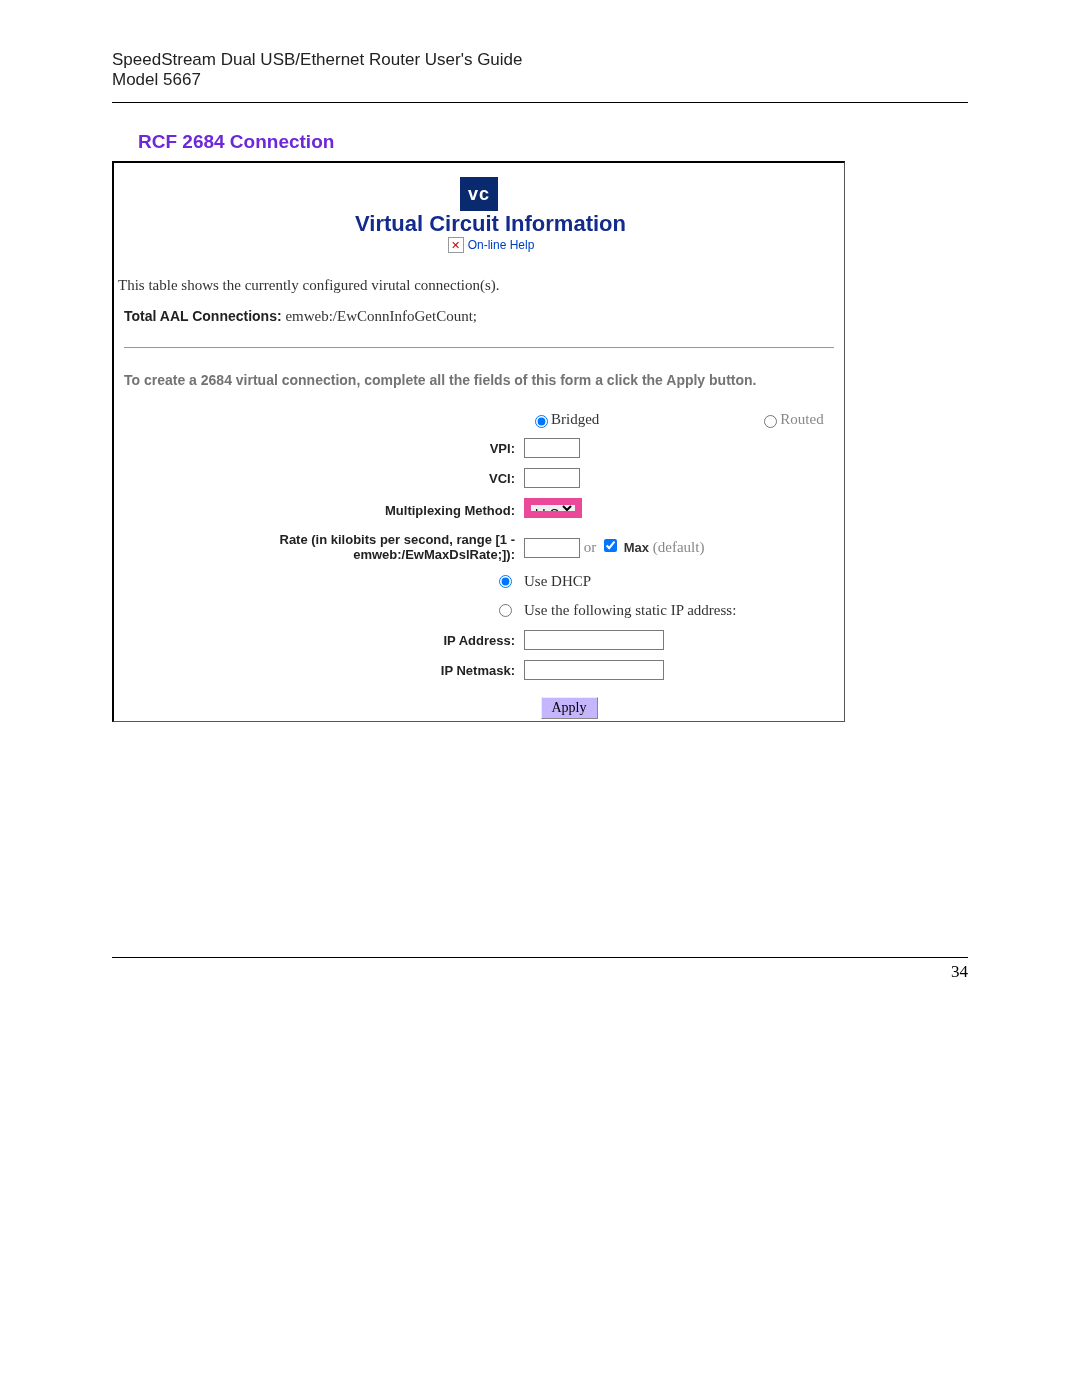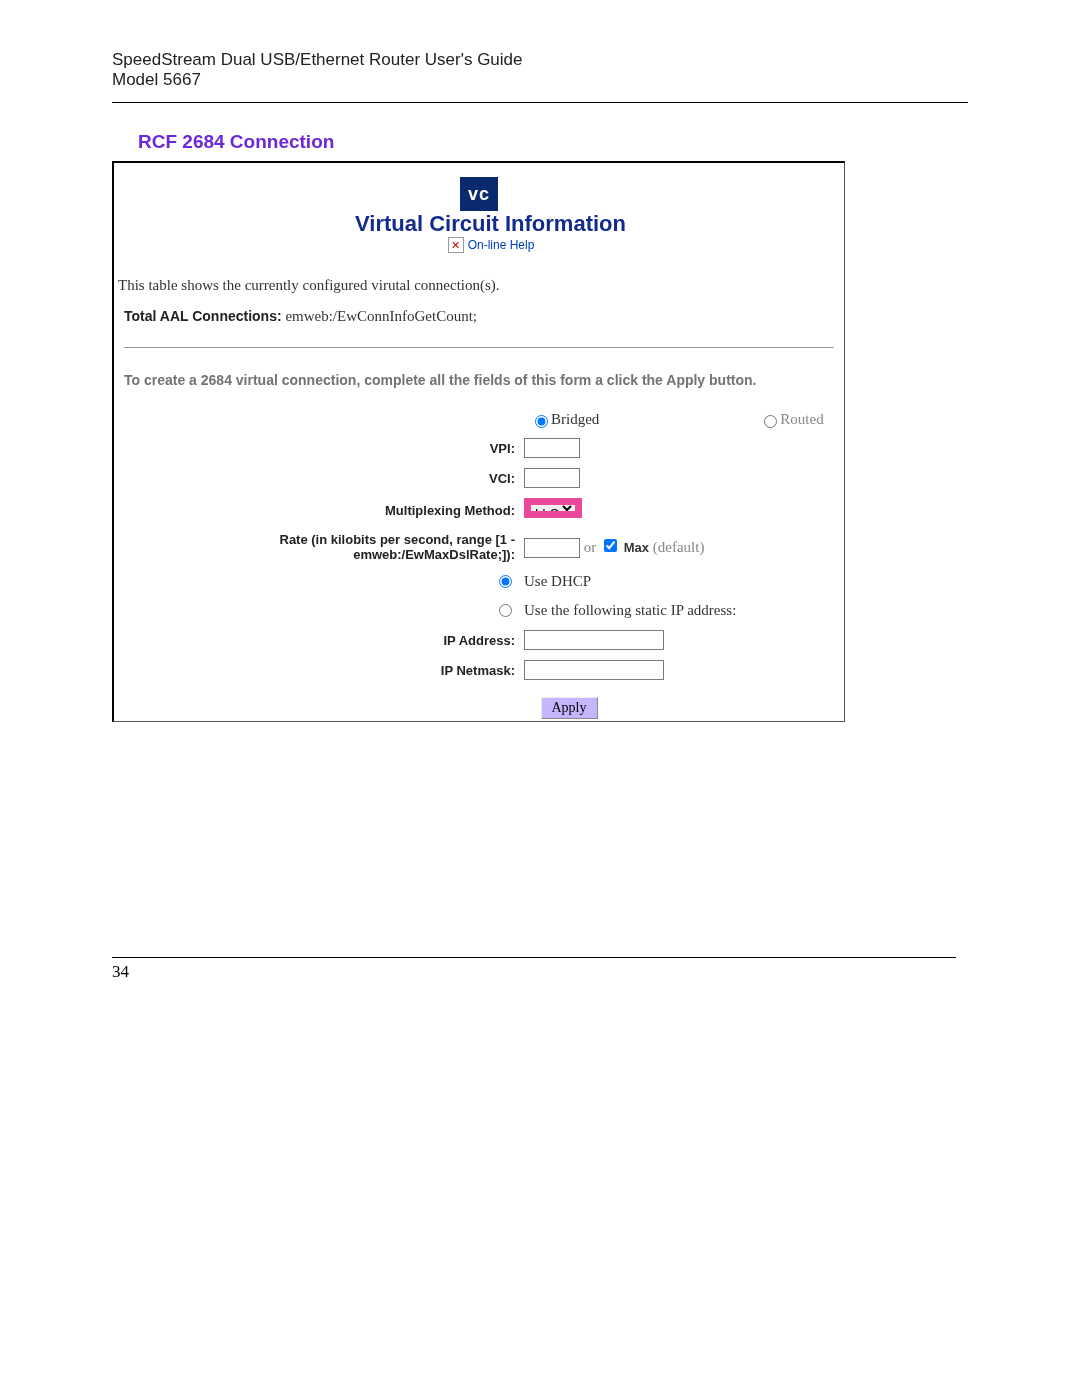--- a/index.html
+++ b/index.html
@@ -160,23 +160,23 @@
     border: 1px solid #888;
     border-top-color: #eee;
     border-left-color: #eee;
     padding: 2px 10px;
     cursor: pointer;
   }
   .footer {
     position: absolute;
     bottom: 40px;
     left: 112px;
-    right: 124px;
+    right: 112px;
     border-top: 1px solid #000;
-    text-align: left;
+    text-align: right;
     padding-top: 4px;
     font-size: 17px;
   }
 </style>
 </head>
 <body>
 
 <div class="page">
   <div class="header-title">SpeedStream Dual USB/Ethernet Router User's Guide</div>
   <div class="header-model">Model 5667</div>

